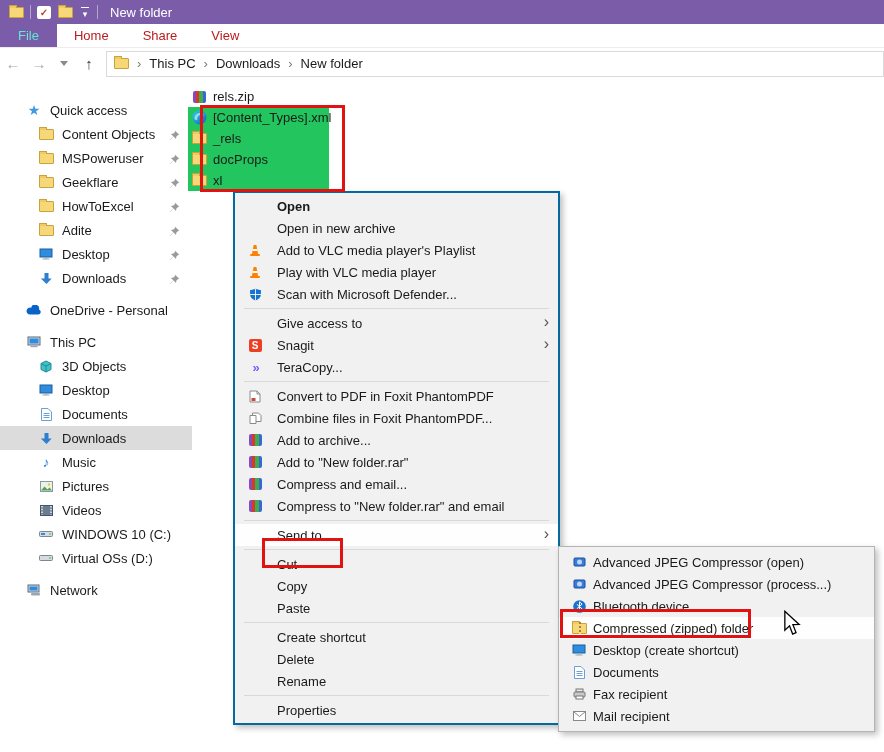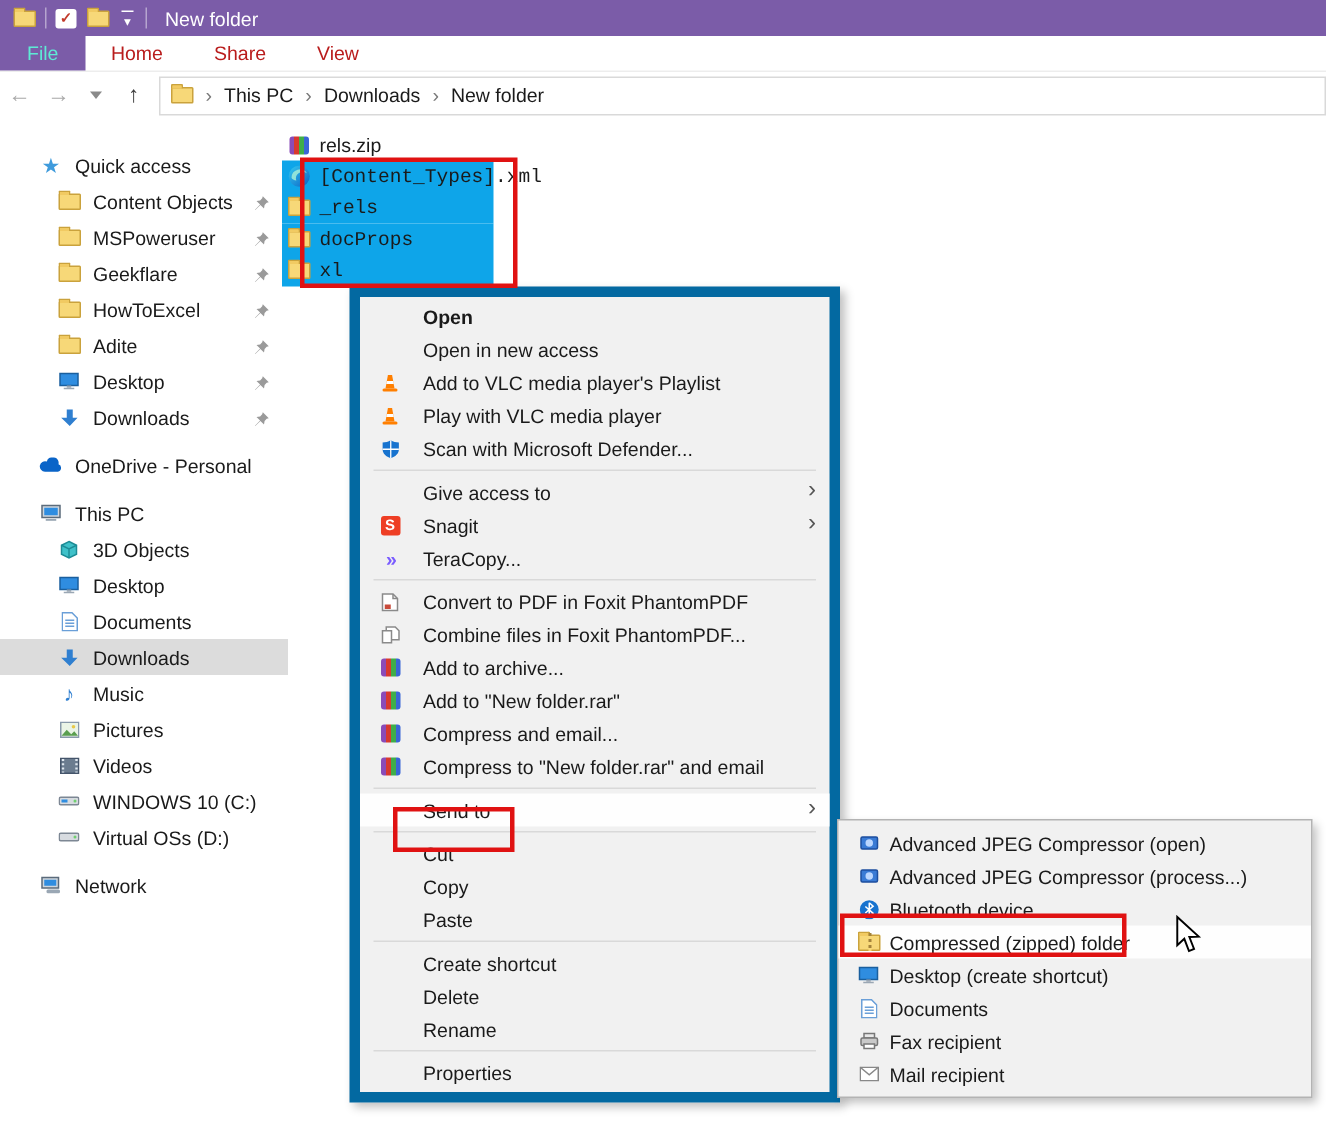--- a/index.html
+++ b/index.html
@@ -59,25 +59,25 @@
   .side-row { height:24px; display:flex; align-items:center; padding-left:26px; position:relative;
               gap:8px; white-space:nowrap; }
   .side-row.child { padding-left:38px; }
   .side-row.selected { background:#dcdcdc; }
   .side-row .pin { position:absolute; right:12px; top:7px; }
   .sgap { height:8px; }
 
   .filelist { position:absolute; left:188px; top:86px; width:150px; }
   .frow { height:21px; display:flex; align-items:center; gap:6px; padding-left:3px; width:141px;
           white-space:nowrap; }
-  .frow.selected { background:#0ea5e9;font-family:Liberation Mono, monospace; }
+  .frow.selected { background:#22c55e; }
 
   
   .cmenu { position:absolute; left:233px; top:191px; width:327px; background:#f1f1f1;
-           border:7px solid #0369a1; box-shadow:3px 3px 6px rgba(0,0,0,.25); padding:2px 0;
+           border:2px solid #0369a1; box-shadow:3px 3px 6px rgba(0,0,0,.25); padding:2px 0;
            z-index:20; }
   .smenu { position:absolute; left:558px; top:546px; width:317px; background:#f1f1f1;
            border:1px solid #b3b3b3; box-shadow:3px 3px 6px rgba(0,0,0,.25); padding:4px 0;
            z-index:30; }
   .mi { height:22px; display:flex; align-items:center; padding-left:12px; position:relative;
         white-space:nowrap; }
   .mi .mic { width:16px; height:16px; margin-right:14px; display:flex; align-items:center;
              justify-content:center; flex:0 0 16px; }
   .smenu .mi .mic { margin-right:6px; }
   .mi.bold { font-weight:bold; }
@@ -374,21 +374,21 @@
   </div>
 </div>
 
 <div class="cmenu">
   <div class="mi bold">
       <span class="mic"></span>
       <span>Open</span>
     </div>
   <div class="mi">
       <span class="mic"></span>
-      <span>Open in new access</span>
+      <span>Open in new archive</span>
     </div>
   <div class="mi">
     <span class="mic">
         <svg width="12" height="13" viewBox="0 0 12 13">
           <path d="M3 10 L4.6 1 h2.8 L9 10z" fill="#ff7f00"></path>
           <path d="M3.9 5 h4.2 l.4 2 H3.5z" fill="#fff"></path>
           <rect x="1" y="10" width="10" height="2" rx="1" fill="#ff7f00"></rect>
         </svg>
       </span>
     <span>Add to VLC media player's Playlist</span>

